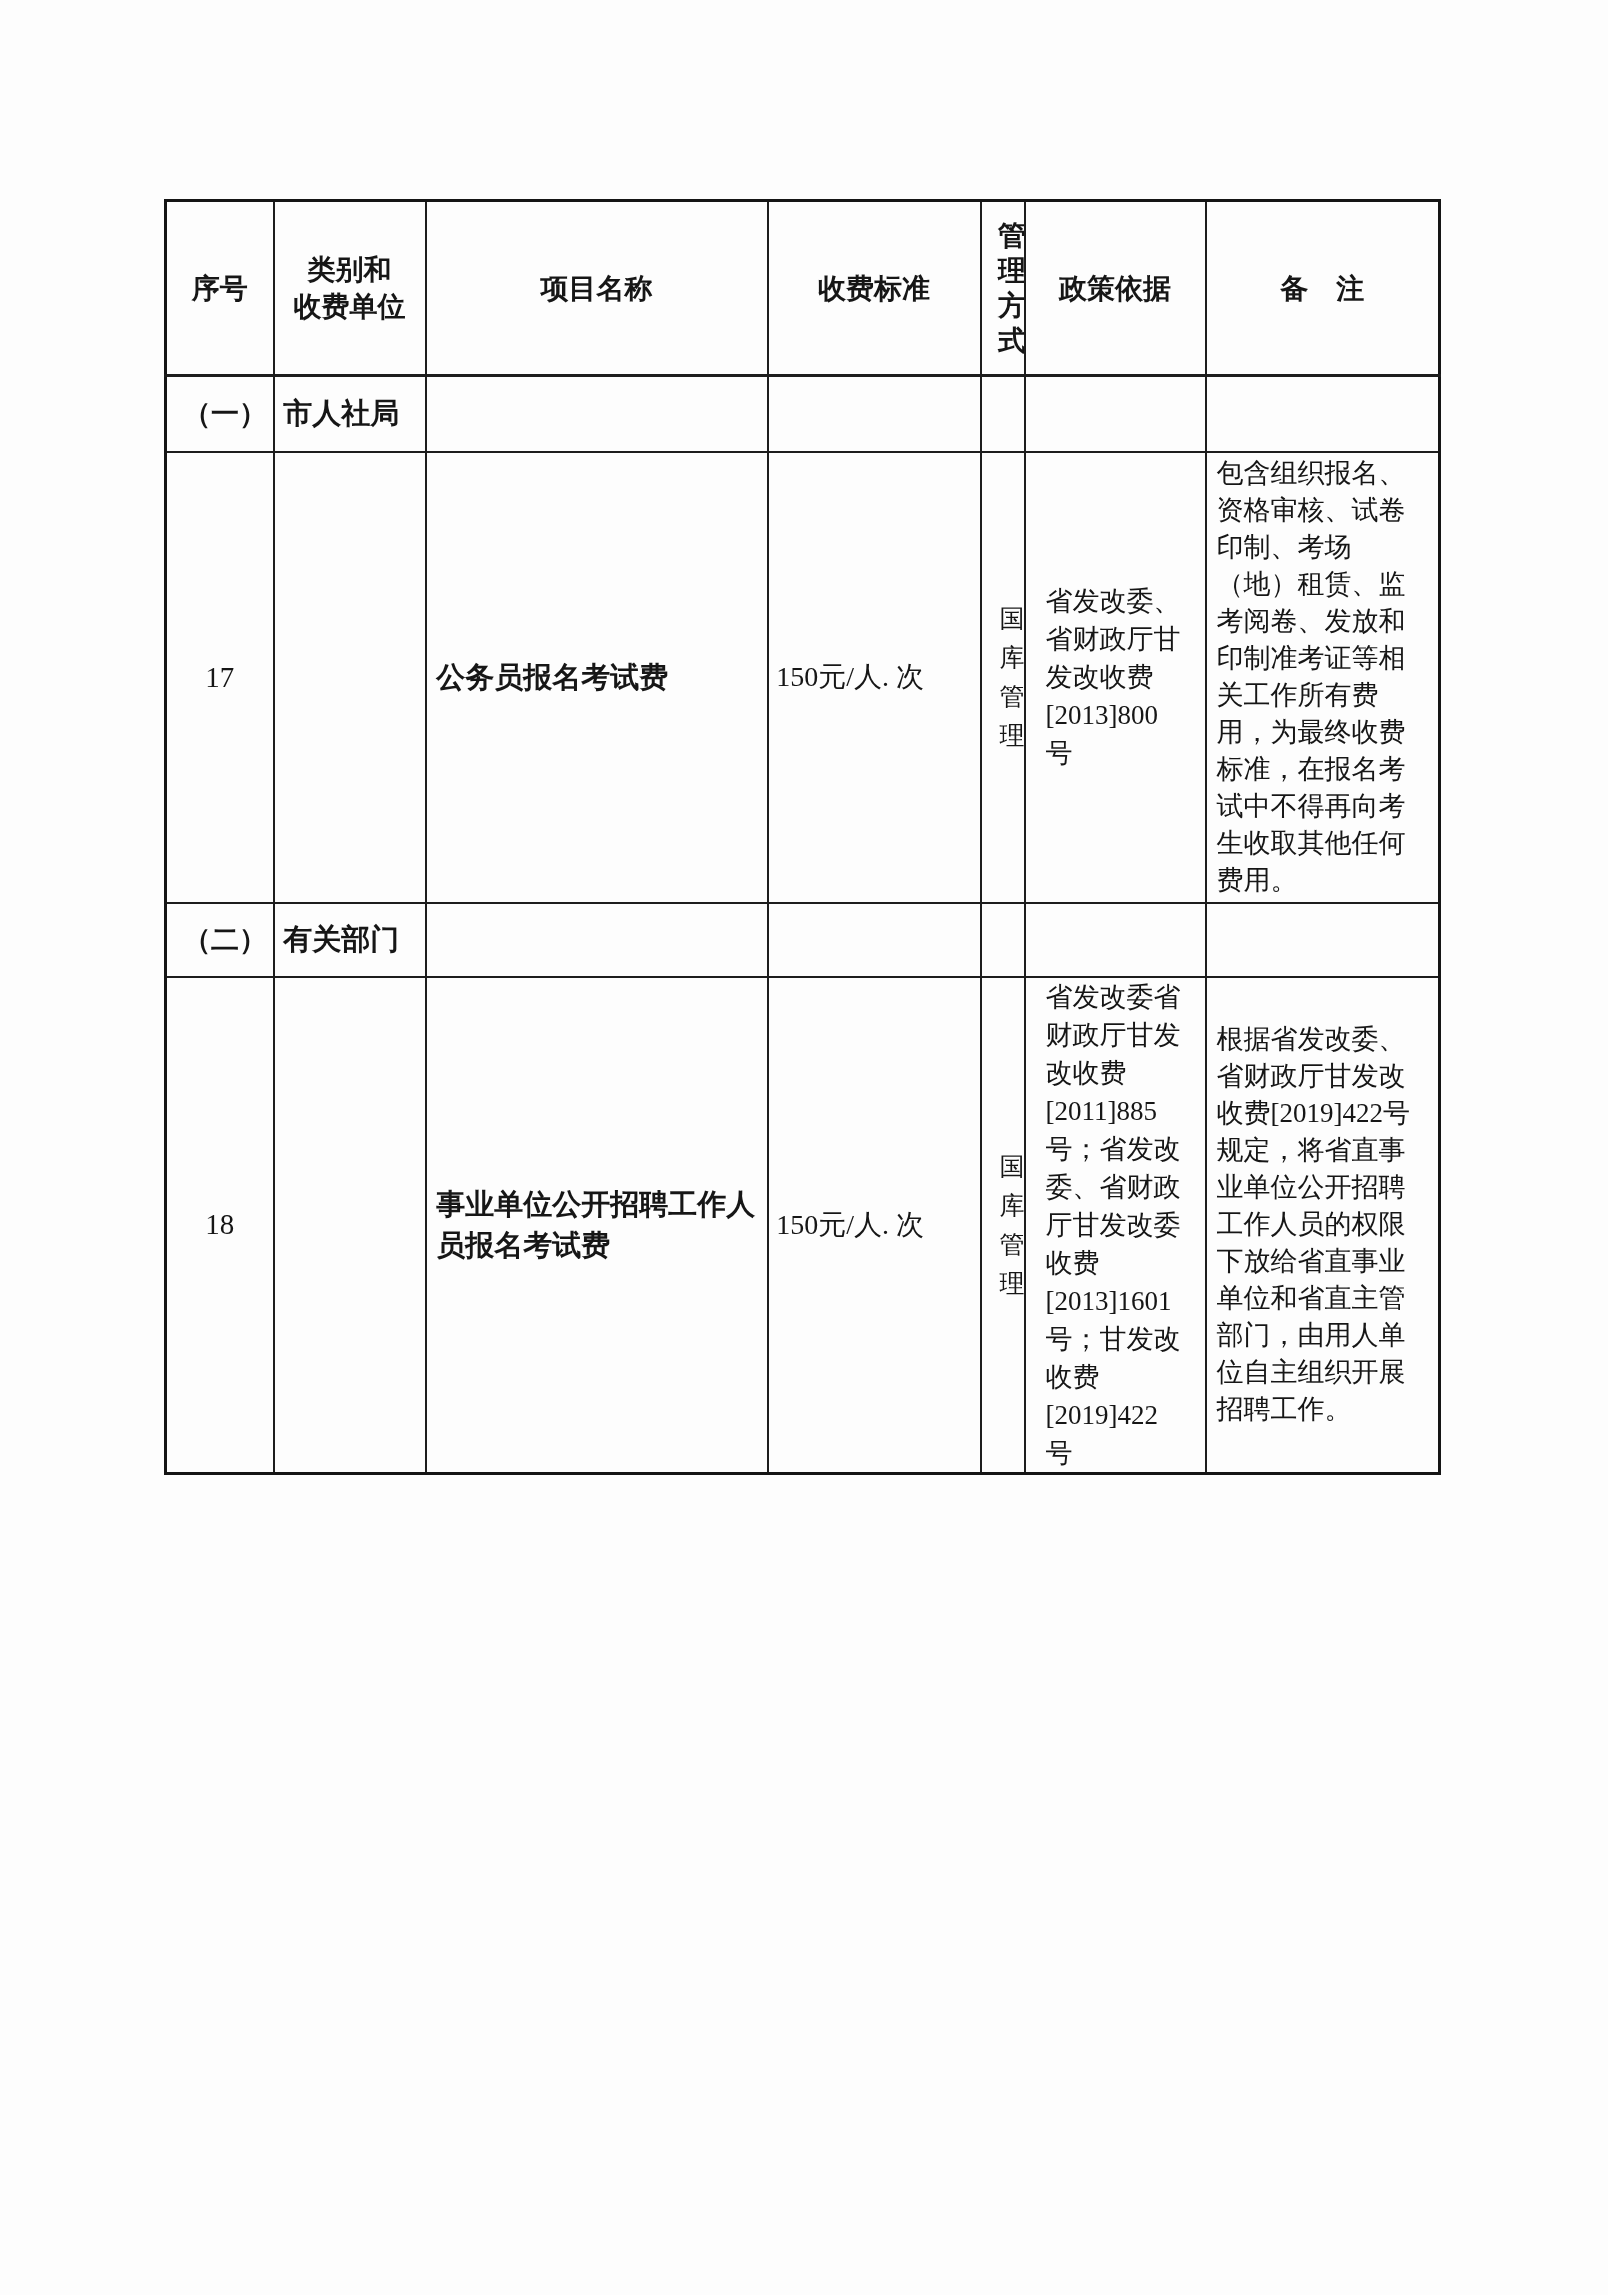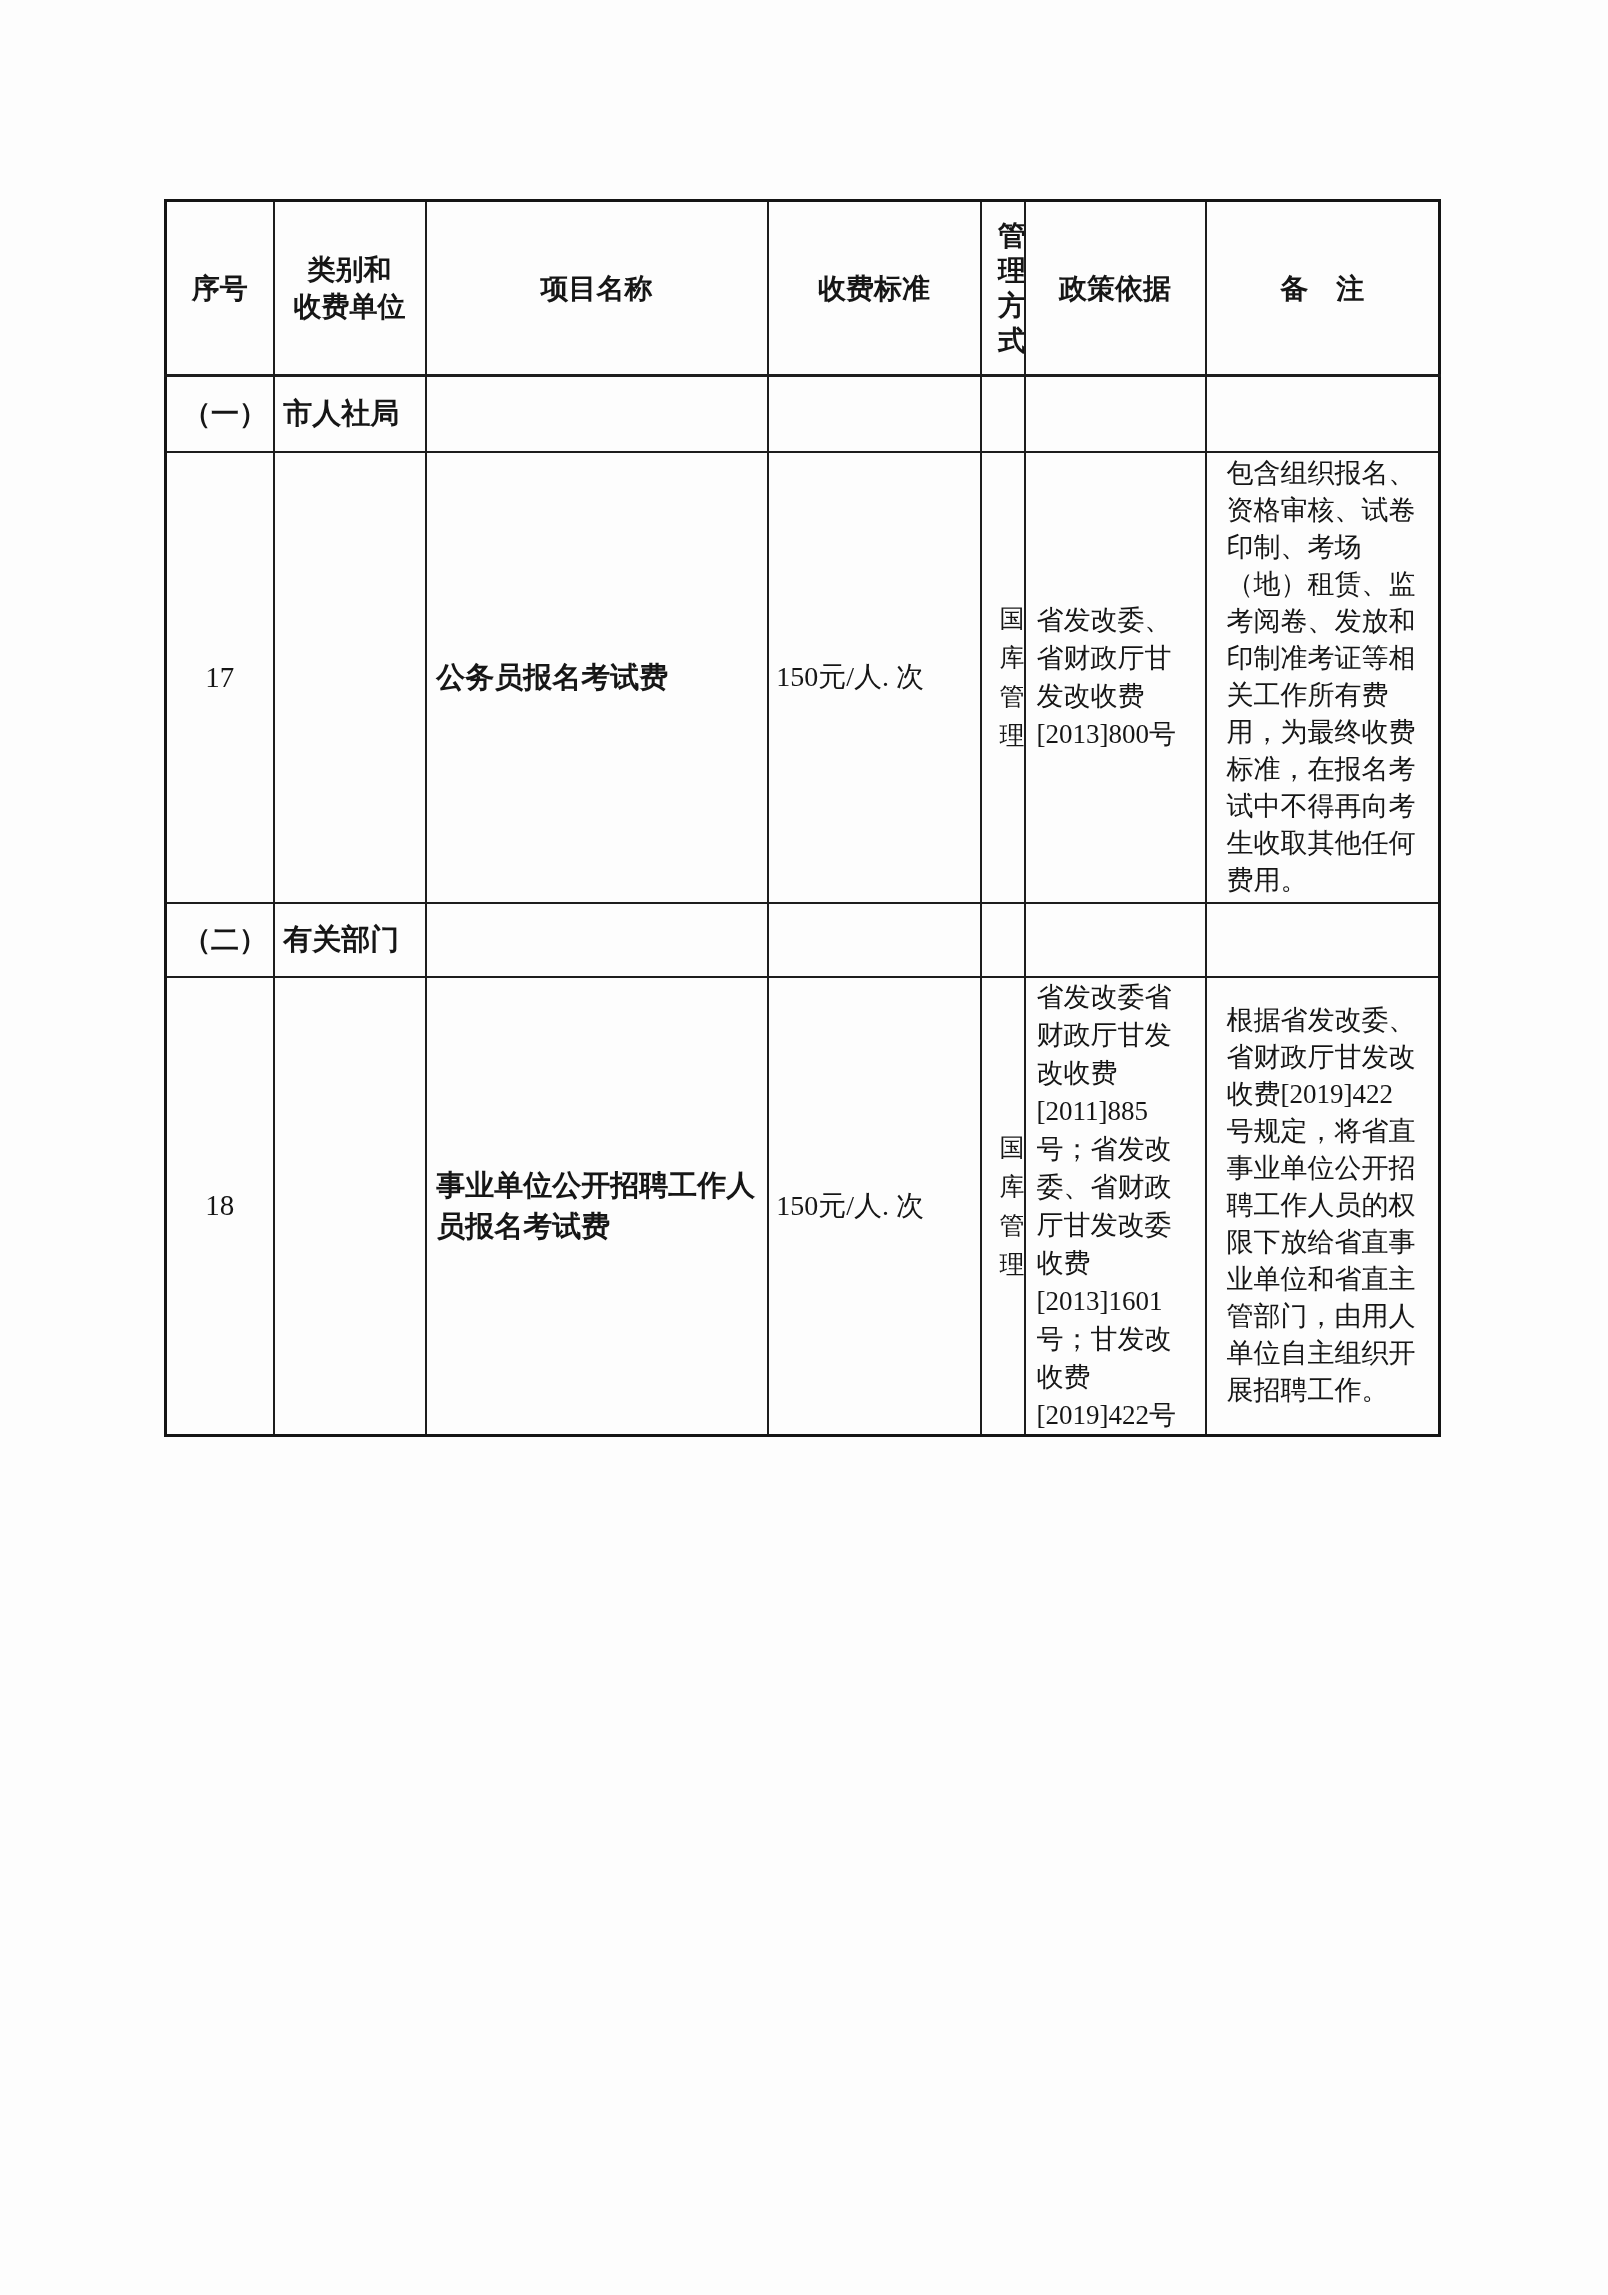--- a/index.html
+++ b/index.html
@@ -97,27 +97,27 @@
   }
   th .v-text {
     font-size: 28px;
     line-height: 35px;
     font-family: "Liberation Sans", "DejaVu Sans", sans-serif;
   }
   td.c-policy {
     font-size: 27px;
     line-height: 38px;
     text-align: left;
-    padding: 0 11px;
+    padding: 0 20px;
   }
   td.c-note {
     font-size: 27px;
     line-height: 37px;
     text-align: left;
-    padding: 0 20px;
+    padding: 0 10px;
   }
   .footer {
     position: absolute;
     top: 2195px;
     left: 0;
     width: 100%;
     text-align: center;
     font-size: 26px;
     letter-spacing: 5.8px;
   }

